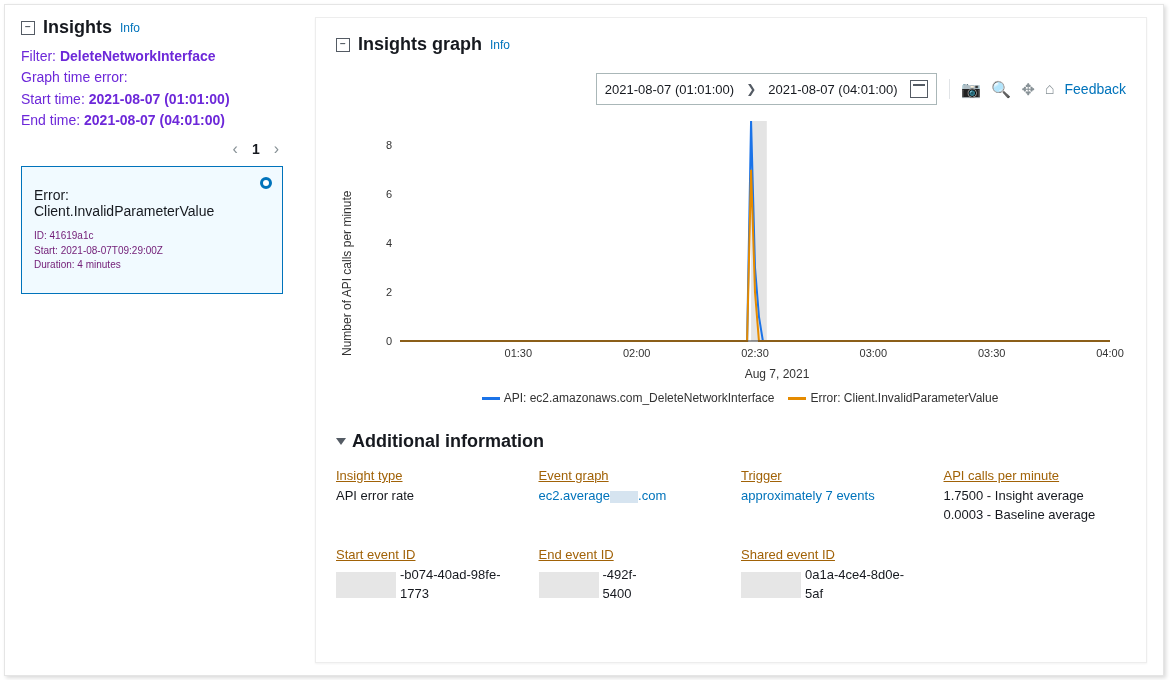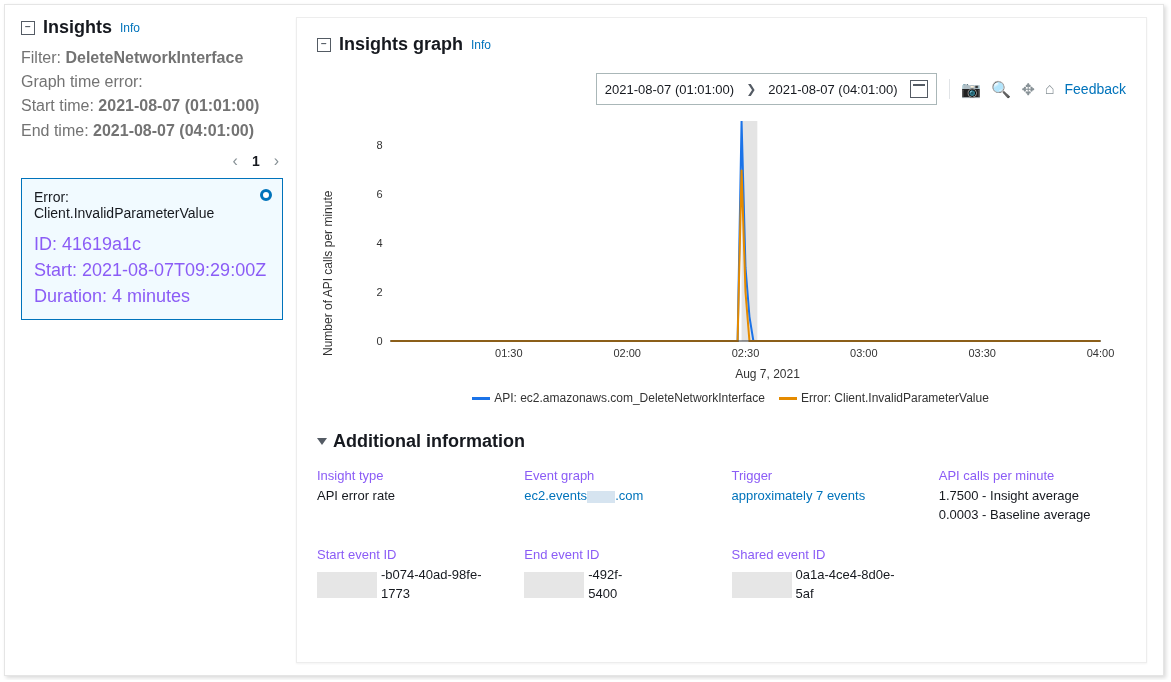--- a/index.html
+++ b/index.html
@@ -5,21 +5,21 @@
   * { box-sizing: border-box; margin: 0; padding: 0; }
   body {
     font-family: "Amazon Ember", "Helvetica Neue", Arial, sans-serif;
     font-size: 14px;
     color: #16191f;
     background: #fff;
     padding: 4px;
   }
   .wrapper {
     display: flex;
-    gap: 13px;
+    gap: 32px;
     width: 1160px;
     height: 672px;
     border: 1px solid #e5e5e5;
     box-shadow: 2px 2px 4px rgba(0,0,0,0.15);
     padding: 12px 16px;
     background: #fff;
   }
   .sidebar {
     width: 262px;
     flex-shrink: 0;
@@ -36,39 +36,39 @@
     display: inline-flex;
     align-items: center;
     justify-content: center;
     font-size: 10px;
     line-height: 1;
     color: #545b64;
   }
   .collapse-icon::before { content: "−"; transform: translateY(-1px); font-weight:600;}
   h2.title { font-size: 18px; font-weight: 700; }
   .info-link { color: #0073bb; font-size: 12px; font-weight: 400; cursor: pointer; }
-  .meta-line { font-size: 16px; line-height: 1.45; color: #737373; margin-bottom: 1px;}
+  .meta-line { font-size: 14px; line-height: 1.45; color: #6d28d9; margin-bottom: 1px;}
   .meta-line .label { }
   .meta-line .value { font-weight: 700; }
   .pager {
     display: flex; justify-content: flex-end; align-items: center; gap: 14px;
     margin-top: 10px; padding-right: 4px; color: #879196;
   }
   .pager .page-num { color: #16191f; font-weight: 700; }
   .chevron { font-size: 16px; }
   .insight-card {
     border: 1px solid #0073bb;
     background: #f1faff;
-    padding: 10px 12px;
+    padding: 20px 12px;
     margin-top: 8px;
     position: relative;
   }
   .insight-card .error-label { font-size: 14px; }
   .insight-card .error-value { font-size: 14px; margin-bottom: 10px; }
-  .insight-card .card-meta { font-size: 18px; color: #8b5cf6; line-height:1.45; }
+  .insight-card .card-meta { font-size: 10px; color: #701a75; line-height:1.45; }
   .status-dot {
     position: absolute; right: 10px; top: 10px;
     width: 12px; height: 12px; border-radius: 50%;
     border: 3px solid #0073bb; background:#fff;
   }
 
   .main {
     flex: 1;
     border: 1px solid #ededed;
     box-shadow: 0 1px 2px rgba(0,0,0,0.05);
@@ -112,21 +112,21 @@
   .swatch.orange { background:#e58b00;}
 
   .add-info { margin-top: 26px; }
   .add-info h3 {
     font-size: 18px; font-weight:700; display:flex; align-items:center; gap:6px; margin-bottom:16px;
   }
   .tri { display:inline-block; width:0; height:0; border-left:5px solid transparent; border-right:5px solid transparent; border-top:7px solid #545b64;}
   .info-grid {
     display:grid; grid-template-columns: repeat(4, 1fr); column-gap: 20px; row-gap: 22px;
   }
-  .info-grid .k { font-size:13px; color:#8b5cf6; margin-bottom:4px;}
+  .info-grid .k { font-size:13px; color:#a16207; margin-bottom:4px;text-decoration:underline;}
   .info-grid .v { font-size:13px; color:#16191f; line-height:1.45;}
   .info-grid .v a { color:#0073bb; text-decoration:none;}
   .redact-wrap { display:flex; align-items:center;}
   .redact-block { display:inline-block; background:#e6e6e6; width:60px; height:26px; margin-right:4px;}
   .redact-inline { display:inline-block; background:#d6e4f0; width:28px; height:12px; vertical-align:middle;}
 </style>
 </head>
 <body>
 
 <div class="wrapper">
@@ -222,21 +222,21 @@
         <span class="tri"></span>
         <span>Additional information</span>
       </h3>
       <div class="info-grid">
         <div>
           <div class="k">Insight type</div>
           <div class="v">API error rate</div>
         </div>
         <div>
           <div class="k">Event graph</div>
-          <div class="v"><a><span>ec2.events</span><span class="redact-inline"></span><span>.com</span></a></div>
+          <div class="v"><a><span>ec2.average</span><span class="redact-inline"></span><span>.com</span></a></div>
         </div>
         <div>
           <div class="k">Trigger</div>
           <div class="v"><a>approximately 7 events</a></div>
         </div>
         <div>
           <div class="k">API calls per minute</div>
           <div class="v">1.7500 - Insight average</div>
           <div class="v">0.0003 - Baseline average</div>
         </div>

